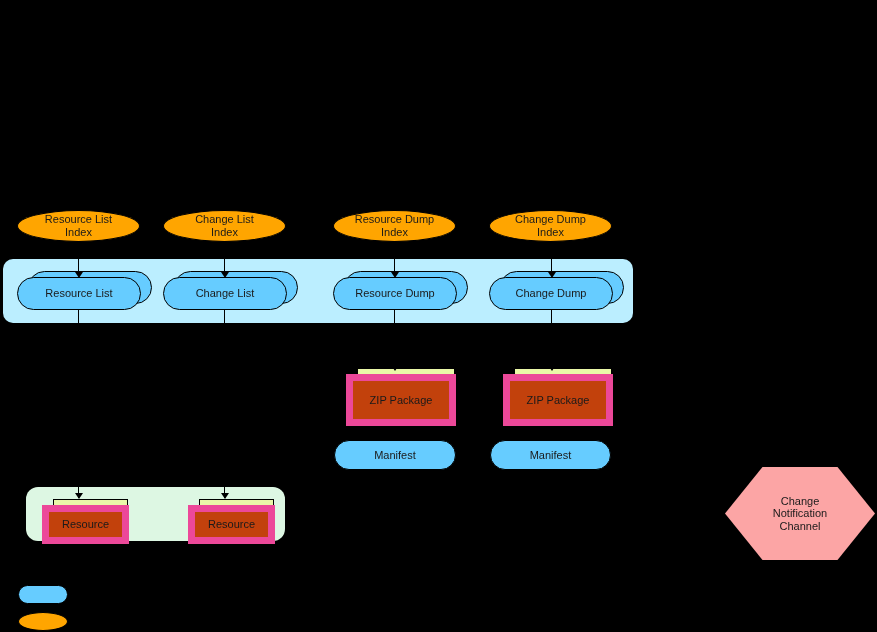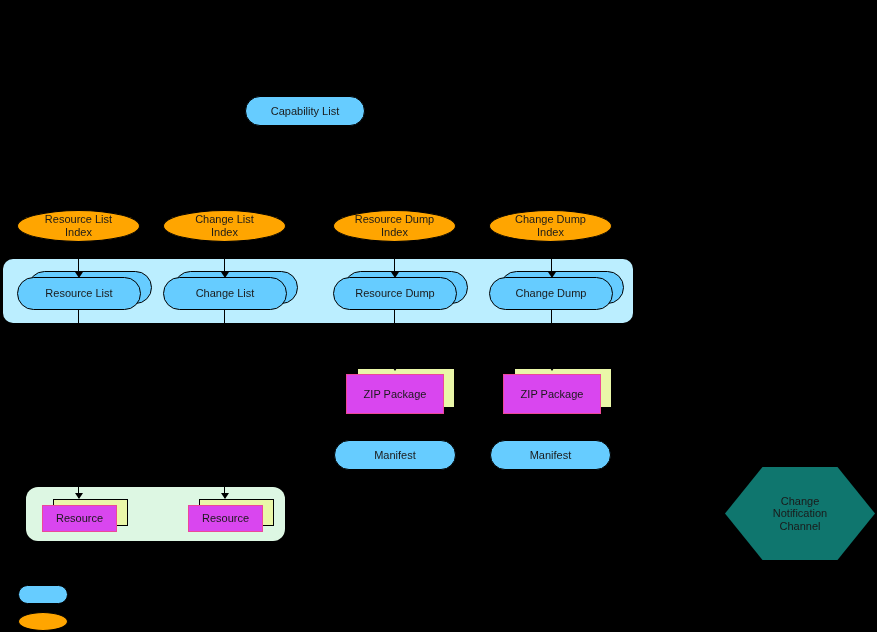--- a/index.html
+++ b/index.html
@@ -91,22 +91,22 @@
     background: #eaf7a8;
     border: 1px solid #000000;
     z-index: 1;
   }
   .docstack .doc-front {
     position: absolute;
     left: 0;
     top: 0;
     width: 100%;
     height: 100%;
-    background: #d946ef;
-    border: 1px solid #ec4899;
+    background: #c2410c;
+    border: 7px solid #ec4899;
     display: flex;
     align-items: center;
     justify-content: center;
     z-index: 2;
     font-size: 11px;
   }
 
   
   .group-blue {
     background: #bbeeff;
@@ -114,21 +114,21 @@
     z-index: 1;
   }
   .group-green {
     background: #ddf7e3;
     border-radius: 12px;
     z-index: 1;
   }
 
   
   .hexagon {
-    background: #0f766e;
+    background: #fca5a5;
     clip-path: polygon(25% 0%, 75% 0%, 100% 50%, 75% 100%, 25% 100%, 0% 50%);
     font-size: 11px;
     z-index: 6;
   }
 
   
   .edge {
     position: absolute;
     background: #000000;
     z-index: 4;
@@ -200,21 +200,20 @@
   <div class="edge edge-v" style="left:78px; top:308px; height:190px;"></div>
   <div class="edge edge-v" style="left:224px; top:308px; height:190px;"></div>
   <div class="edge edge-v" style="left:394px; top:308px; height:62px;"></div>
   <div class="edge edge-v" style="left:551px; top:308px; height:62px;"></div>
   <div class="arrowhead" style="left:75px; top:493px;"></div>
   <div class="arrowhead" style="left:221px; top:493px;"></div>
   <div class="arrowhead" style="left:391px; top:365px;"></div>
   <div class="arrowhead" style="left:548px; top:365px;"></div>
 
 
-  <div class="node capsule" style="left:245px; top:96px; width:120px; height:30px;">Capability List</div>
 
   <div class="node ellipse" style="left:17px; top:210px; width:123px; height:32px;">Resource List
 Index</div>
 
   <div class="node ellipse" style="left:163px; top:210px; width:123px; height:32px;">Change List
 Index</div>
 
   <div class="node ellipse" style="left:333px; top:210px; width:123px; height:32px;">Resource Dump
 Index</div>
 

